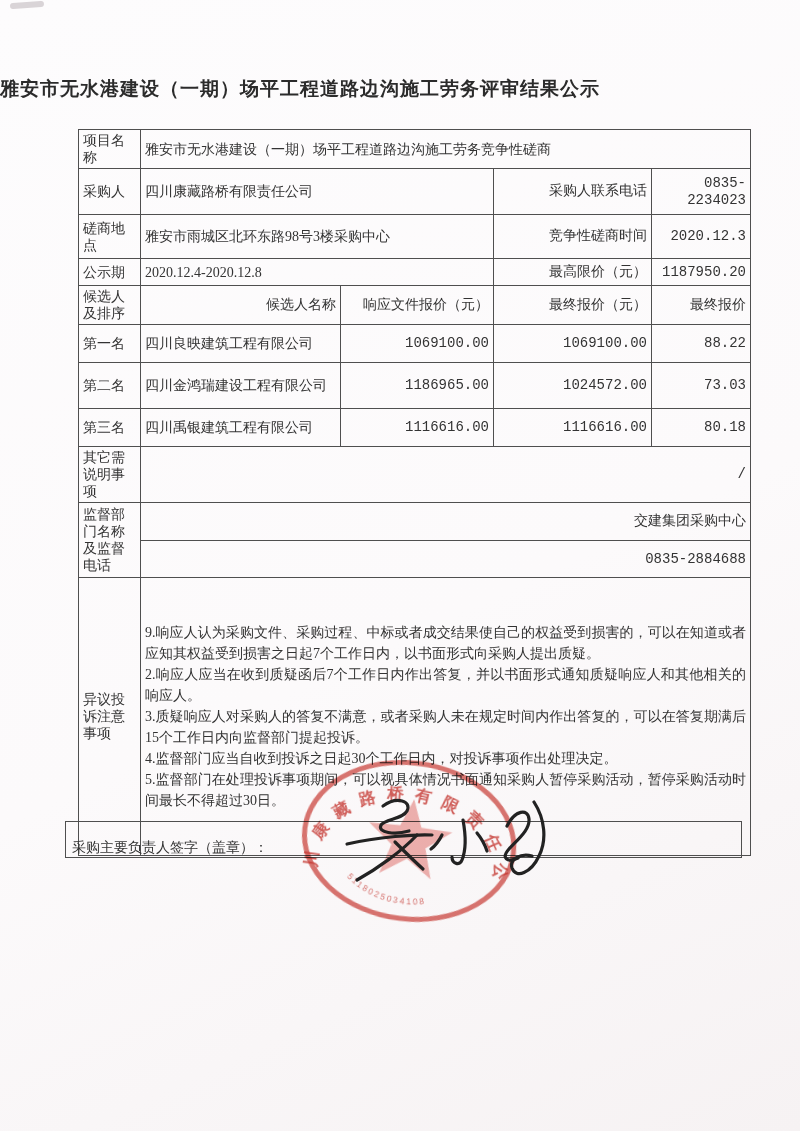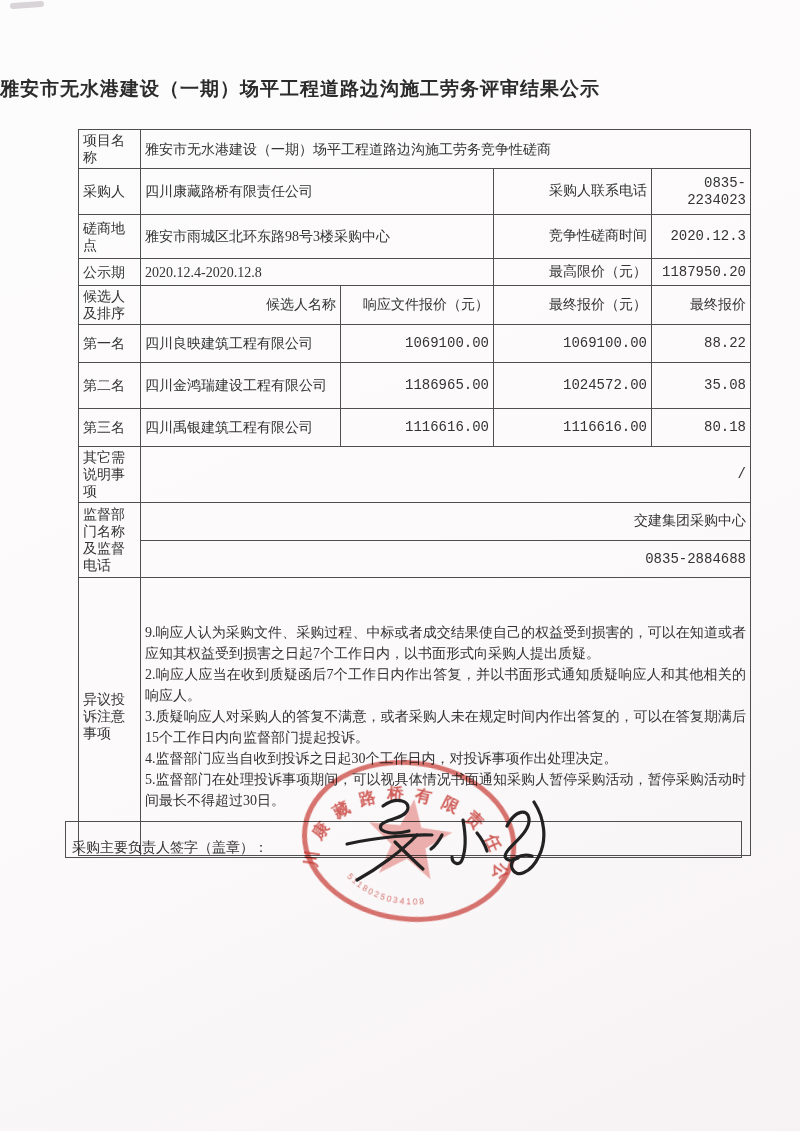--- a/index.html
+++ b/index.html
@@ -111,21 +111,21 @@
       <td class="val">四川良映建筑工程有限公司</td>
       <td class="ctr">1069100.00</td>
       <td class="ctr">1069100.00</td>
       <td class="ctr">88.22</td>
     </tr>
     <tr class="r7">
       <td class="lbl">第二名</td>
       <td class="val">四川金鸿瑞建设工程有限公司</td>
       <td class="ctr">1186965.00</td>
       <td class="ctr">1024572.00</td>
-      <td class="ctr">35.08</td>
+      <td class="ctr">73.03</td>
     </tr>
     <tr class="r8">
       <td class="lbl">第三名</td>
       <td class="val">四川禹银建筑工程有限公司</td>
       <td class="ctr">1116616.00</td>
       <td class="ctr">1116616.00</td>
       <td class="ctr">80.18</td>
     </tr>
     <tr class="r9">
       <td class="lbl">其它需说明事项</td>

